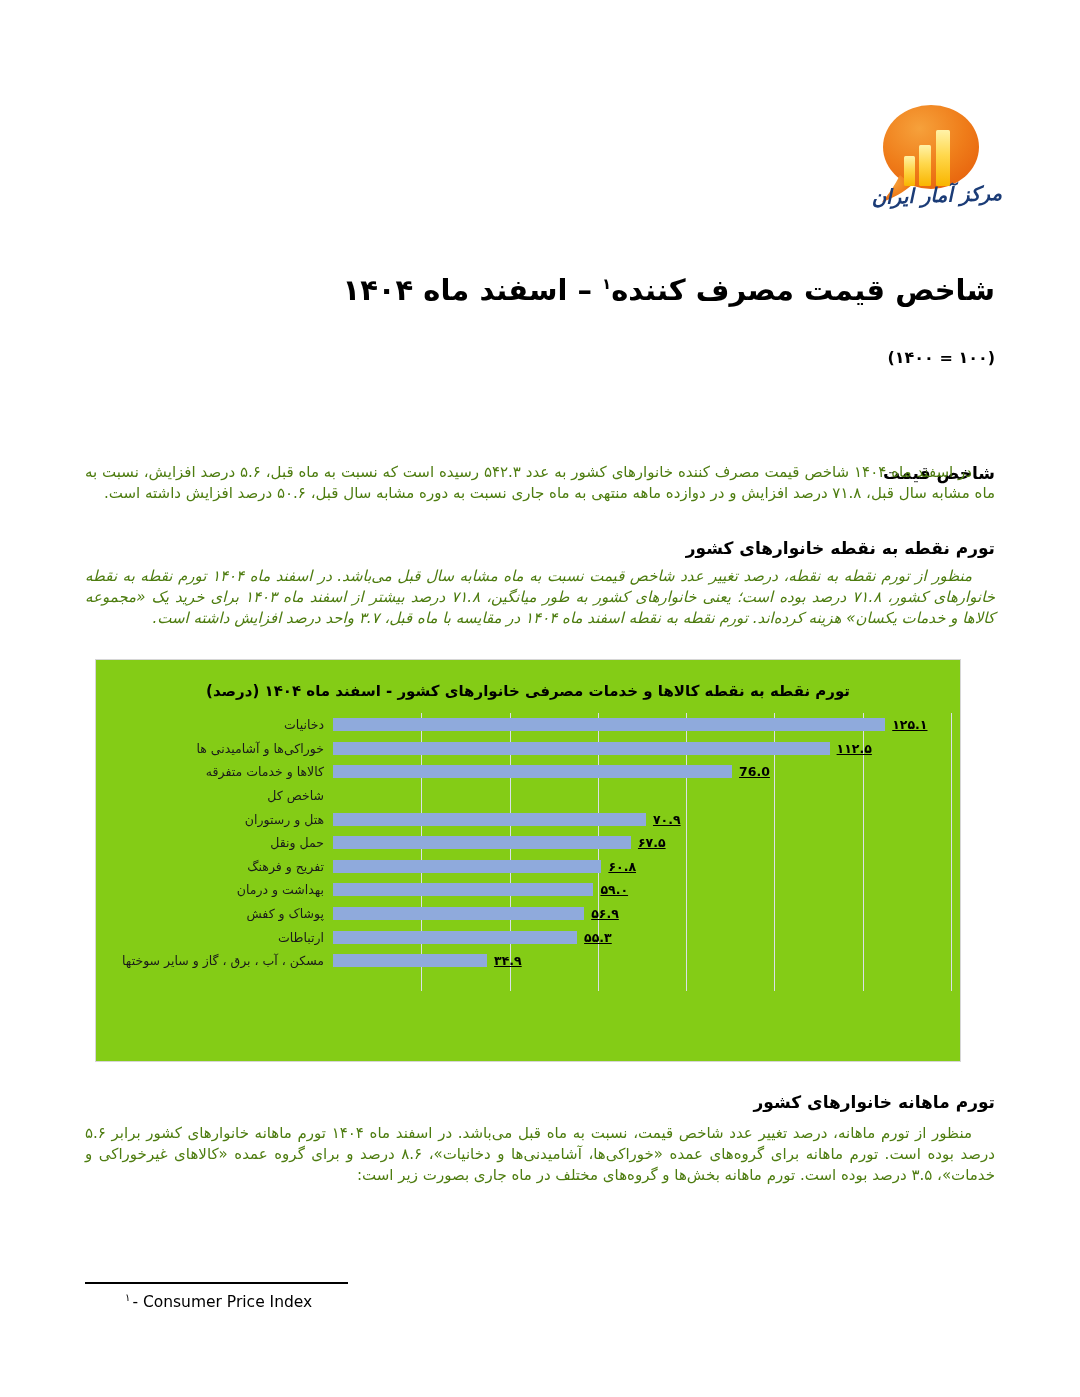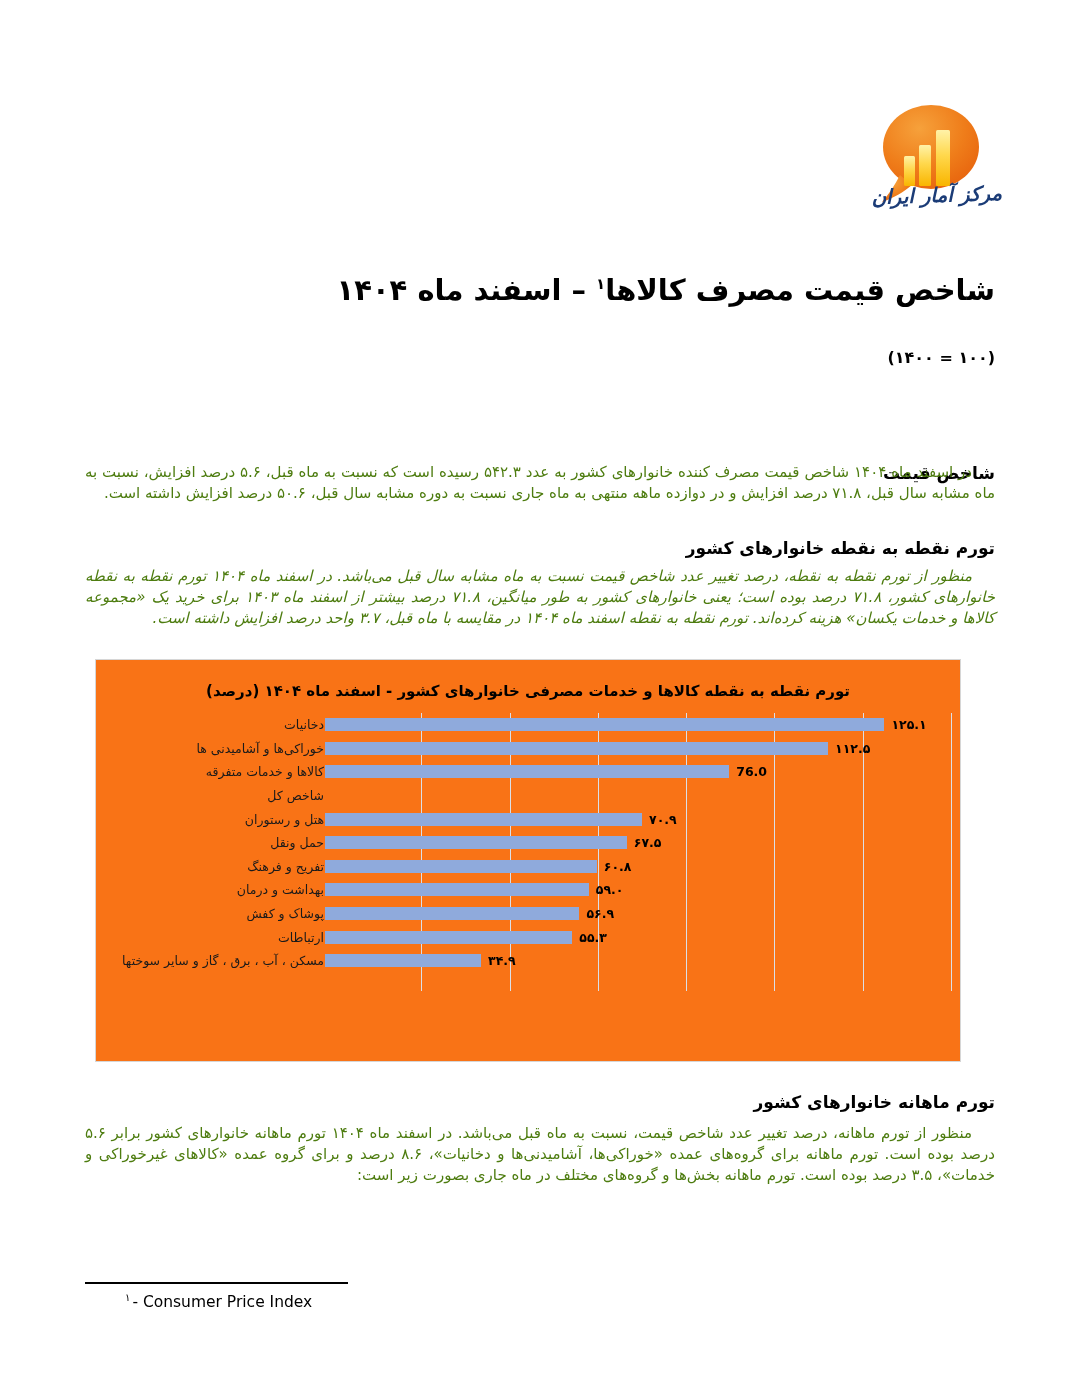--- a/index.html
+++ b/index.html
@@ -40,35 +40,35 @@
   .h-price   { top:433px;margin-top:30px; }
   .p-price   { top:462px; }
   .h-ptp     { top:538px; }
   .p-ptp     { top:566px;font-style:italic; }
   .h-monthly { top:1092px; }
   .p-monthly { top:1123px; }
 
   
   .chart-box {
     position:absolute; top:659px; left:95px; width:866px; height:403px;
-    border:1px solid #D6D6D6; background:#f97316; box-sizing:border-box;
+    border:1px solid #D6D6D6; background:#84cc16; box-sizing:border-box;
   }
   .chart-title {
     margin-top:22px; text-align:center; direction:rtl;
     font-size:15px; font-weight:bold; color:#000;
   }
   .plot-body { position:relative; width:855px; margin-top:13px; padding-bottom:18px; }
   .gridlines { position:absolute; top:0; bottom:0; left:237px; width:618px; }
   .gridline  { position:absolute; top:0; bottom:0; width:1px; background:#DADFE8; }
   .chart-row { display:flex; align-items:center; height:23.6px; position:relative; z-index:1; }
   .row-label {
-    width:228px; padding-right:1px; flex:none; text-align:right; direction:rtl;
+    width:228px; padding-right:9px; flex:none; text-align:right; direction:rtl;
     font-size:12.5px; color:#1a1a1a; white-space:nowrap; overflow:hidden;
   }
-  .bar-area { flex:1; display:flex; align-items:center; height:100%; }
+  .bar-area { flex:1; display:flex; align-items:center; height:100%;text-decoration:underline; }
   .bar { height:13px; flex:none; }
   .bar-value {
     margin-left:7px; font-size:12.5px; font-weight:bold; color:#000;
     white-space:nowrap; direction:ltr;
   }
 
   
   .footnote { position:absolute; top:1282px; left:85px; width:430px; direction:ltr; text-align:left; color:#000; }
   .footnote-rule { width:263px; height:0; border-top:2px solid #000; }
   .footnote-text { margin-top:8px; font-size:15.5px;margin-left:40px; }
@@ -95,21 +95,21 @@
       </defs>
       <ellipse cx="55" cy="44" rx="48" ry="42" fill="url(#og)"></ellipse>
       <path d="M24 72 C 19 82 13 91 6 99 C 17 95 28 89 36 82 Z" fill="url(#og)"></path>
       <rect x="28" y="53" width="11" height="30" rx="1.5" fill="url(#yg)"></rect>
       <rect x="43" y="42" width="12" height="41" rx="1.5" fill="url(#yg)"></rect>
       <rect x="60" y="27" width="14" height="56" rx="1.5" fill="url(#yg)"></rect>
     </svg>
     <div class="logo-script">مرکز آمار ایران</div>
   </div>
 
-  <div class="doc-title"><span>شاخص قیمت مصرف کالاها</span><sup>۱</sup><span> – اسفند ماه ۱۴۰۴</span></div>
+  <div class="doc-title"><span>شاخص قیمت مصرف کننده</span><sup>۱</sup><span> – اسفند ماه ۱۴۰۴</span></div>
   <div class="doc-subtitle"><span dir="ltr">(۱۴۰۰ = ۱۰۰)</span></div>
 
   <div class="sec-h h-price">شاخص قیمت</div>
   <div class="sec-p p-price">در اسفند ماه ۱۴۰۴ شاخص قیمت مصرف کننده خانوارهای کشور به عدد ۵۴۲.۳ رسیده است که نسبت به ماه قبل، ۵.۶ درصد افزایش، نسبت به ماه مشابه سال قبل، ۷۱.۸ درصد افزایش و در دوازده ماهه منتهی به ماه جاری نسبت به دوره مشابه سال قبل، ۵۰.۶ درصد افزایش داشته است.</div>
 
   <div class="sec-h h-ptp">تورم نقطه به نقطه خانوارهای کشور</div>
   <div class="sec-p p-ptp">منظور از تورم نقطه به نقطه، درصد تغییر عدد شاخص قیمت نسبت به ماه مشابه سال قبل می‌باشد. در اسفند ماه ۱۴۰۴ تورم نقطه به نقطه خانوارهای کشور، ۷۱.۸ درصد بوده است؛ یعنی خانوارهای کشور به طور میانگین، ۷۱.۸ درصد بیشتر از اسفند ماه ۱۴۰۳ برای خرید یک «مجموعه کالاها و خدمات یکسان» هزینه کرده‌اند. تورم نقطه به نقطه اسفند ماه ۱۴۰۴ در مقایسه با ماه قبل، ۳.۷ واحد درصد افزایش داشته است.</div>
 
   <div class="chart-box">
     <div class="chart-title">تورم نقطه به نقطه کالاها و خدمات مصرفی خانوارهای کشور - اسفند ماه ۱۴۰۴ (درصد)</div>

